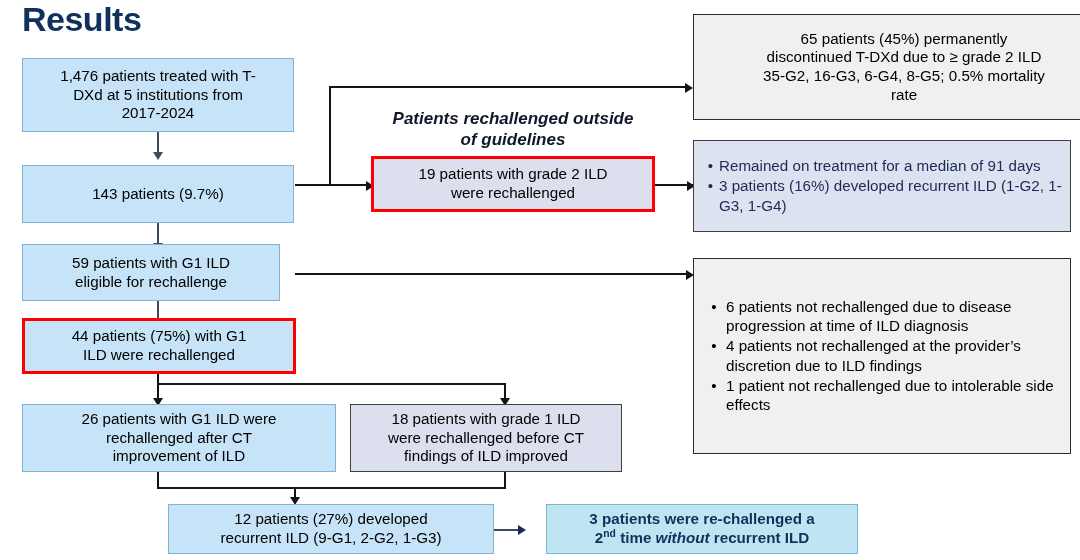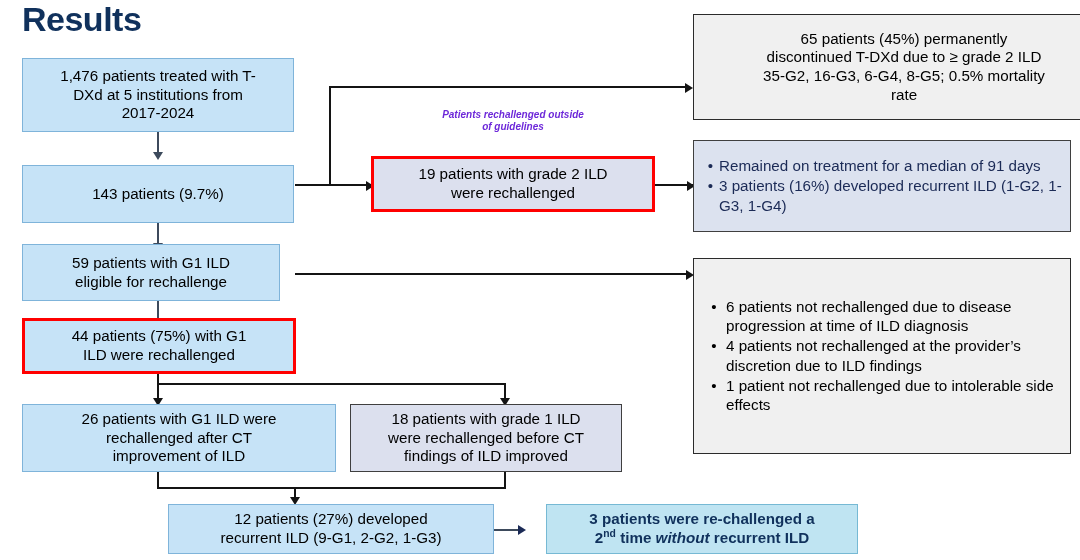--- a/index.html
+++ b/index.html
@@ -77,24 +77,24 @@
     width:17px;
     text-align:center;
   }
   .bul .bt{flex:1 1 auto;}
   .bul-wide .dot{width:24px;}
 
   
   .caption{
     position:absolute;
     text-align:center;
-    font-size:10px;
+    font-size:17px;
     font-weight:bold;
     font-style:italic;
-    color:#6d28d9;
+    color:#0f172a;
     line-height:1.22;
   }
 
   
   .ln{position:absolute;background:#3d4a5c;}
   .ln-dark{position:absolute;background:#141414;}
   .arrow{position:absolute;width:0;height:0;}
   .ar-down{border-left:5px solid transparent;border-right:5px solid transparent;border-top:8px solid #3d4a5c;}
   .ar-down-d{border-left:5px solid transparent;border-right:5px solid transparent;border-top:8px solid #141414;}
   .ar-right-d{border-top:5px solid transparent;border-bottom:5px solid transparent;border-left:8px solid #141414;}

